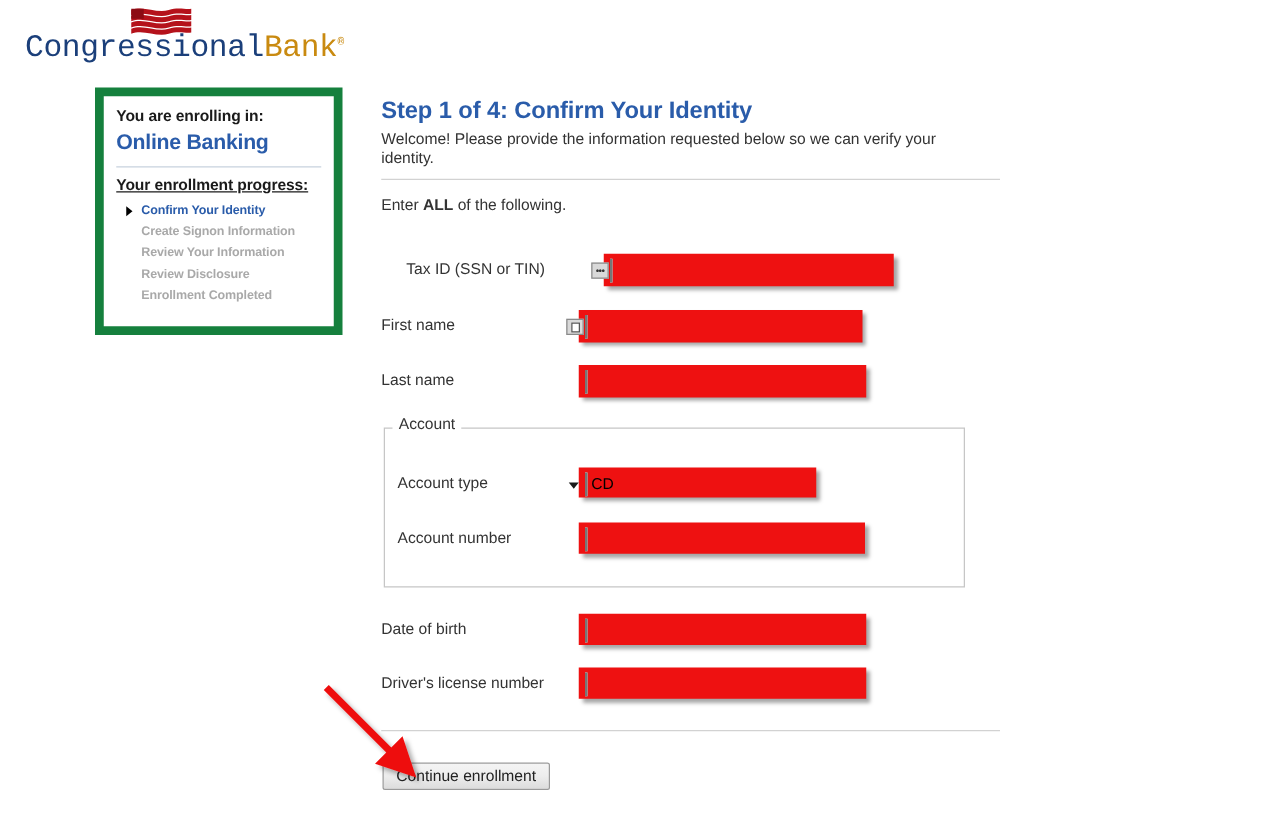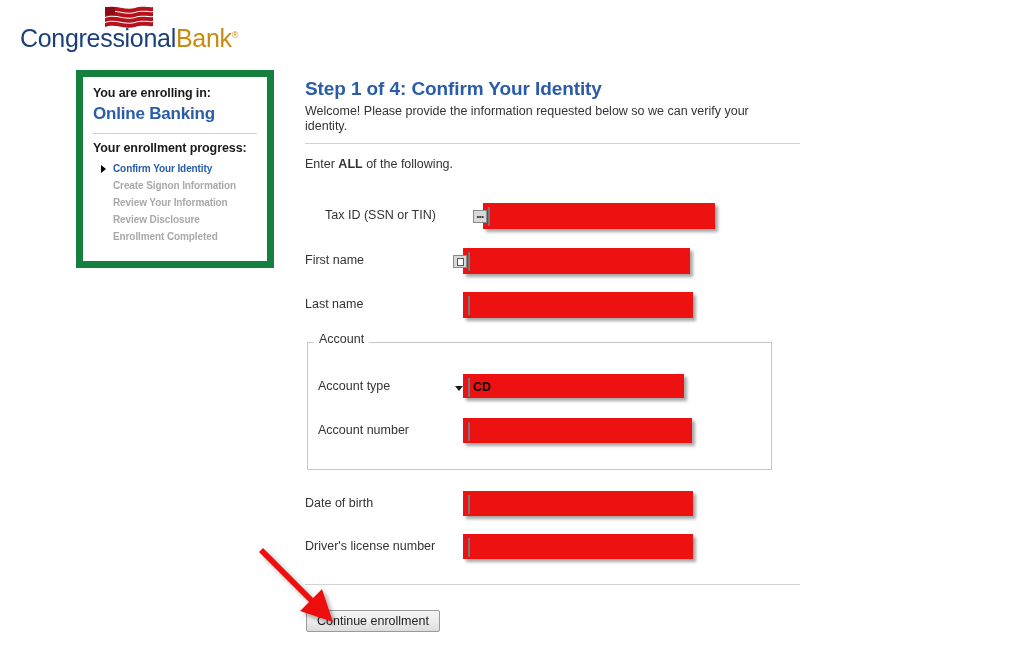--- a/index.html
+++ b/index.html
@@ -30,21 +30,21 @@
     position: absolute;
     left: 83px;
     top: 2px;
     width: 52px;
     height: 26px;
   }
   #logo .wordmark {
     position: absolute;
     left: 0px;
     top: 22px;
-    font-family: Liberation Sans, sans-serif;
+    font-family: Liberation Mono, monospace;
     font-size: 25px;
     letter-spacing: -0.3px;
     white-space: nowrap;
     text-align: right;
   }
   #logo .w-congressional { color: #1b3f7a; }
   #logo .w-bank { color: #c98a10; }
   #logo .w-reg {
     color: #c98a10;
     font-size: 9px;
@@ -81,20 +81,21 @@
     border: 0;
     border-top: 1px solid #c8d2de;
     margin: 0 0 7px 0;
   }
   #enroll-panel .progress-title {
     font-size: 12.5px;
     font-weight: bold;
     color: #1a1a1a;
     margin: 0 0 5px 0;
     letter-spacing: -0.1px;
+    text-decoration: underline;
   }
   #enroll-panel ul {
     list-style: none;
     margin: 0;
     padding: 0;
   }
   #enroll-panel li {
     font-size: 10px;
     font-weight: bold;
     line-height: 17px;
@@ -346,21 +347,21 @@
   <span class="hl" style="left:158px; top:0px; width:230px; height:26px;">
     <span class="inp"></span>
   </span>
 </div>
 
 <div id="account-fieldset"></div>
 <span id="account-legend">Account</span>
 
 <div class="field-row" style="left:318px; top:374px; width:400px;">
   <span class="field-label">Account type</span>
-  <span class="hl" style="left:145px; top:0px; width:221px; height:24px;font-weight:bold;">
+  <span class="hl" style="left:145px; top:0px; width:190px; height:24px;">
     <span class="inp sel">
       <span class="sel-text">CD</span>
       <span class="sel-arrow"></span>
     </span>
   </span>
 </div>
 
 <div class="field-row" style="left:318px; top:418px; width:400px;">
   <span class="field-label">Account number</span>
   <span class="hl" style="left:145px; top:0px; width:229px; height:25px;">

